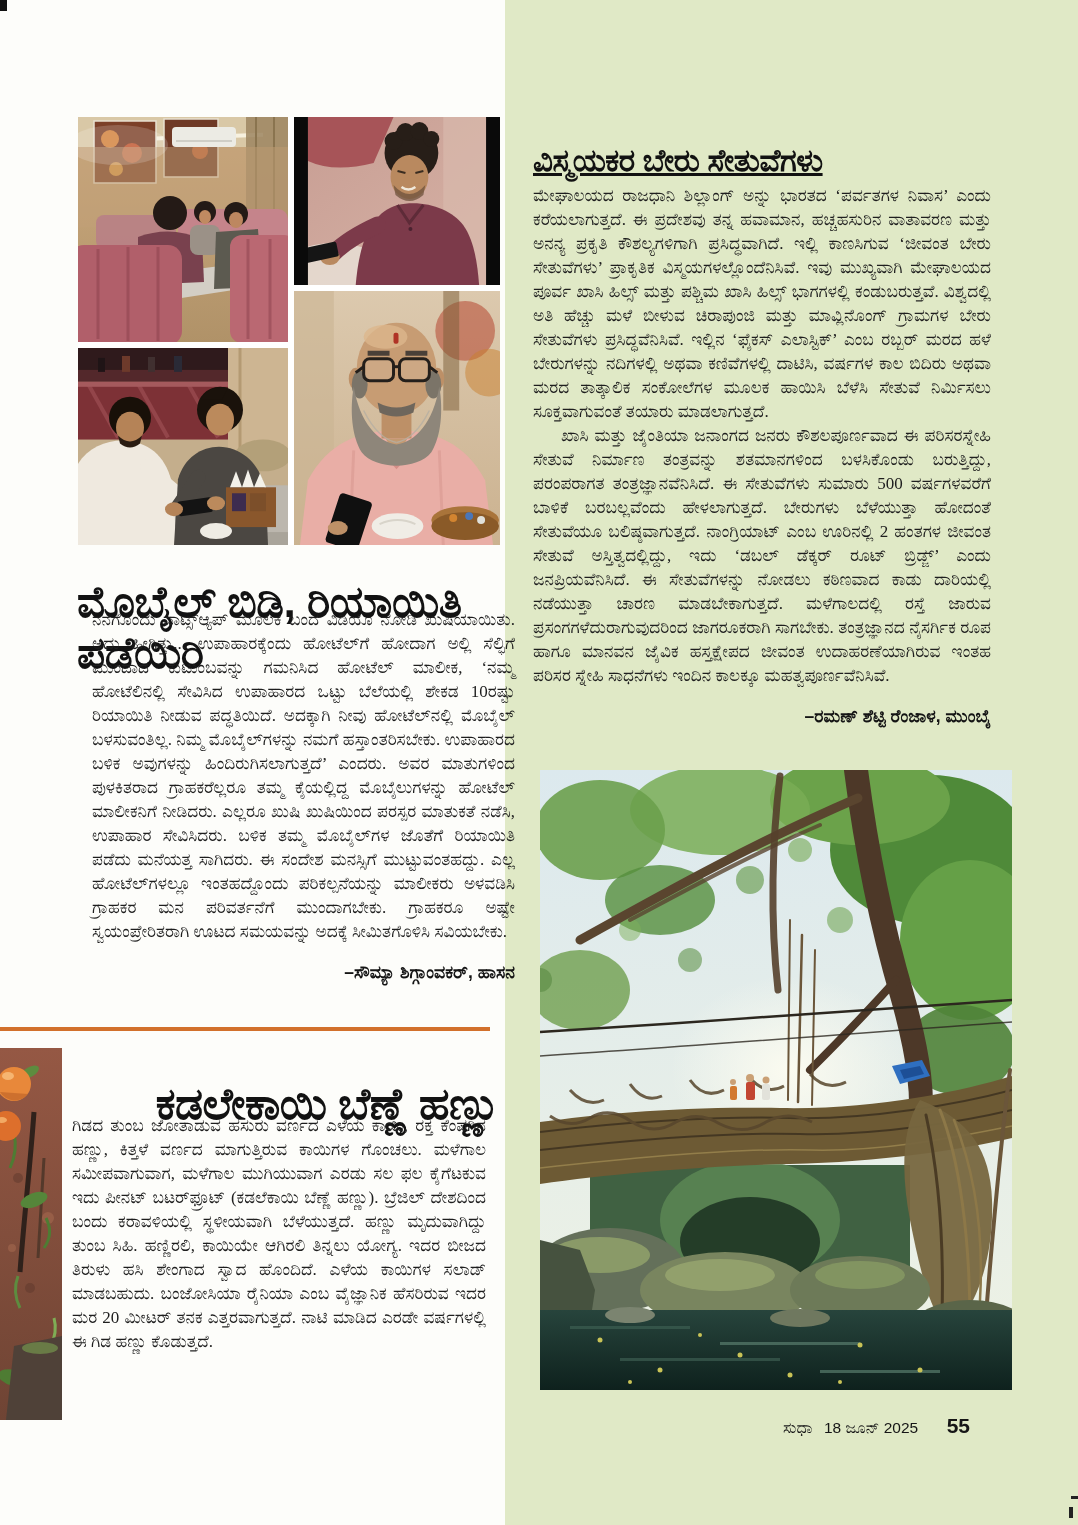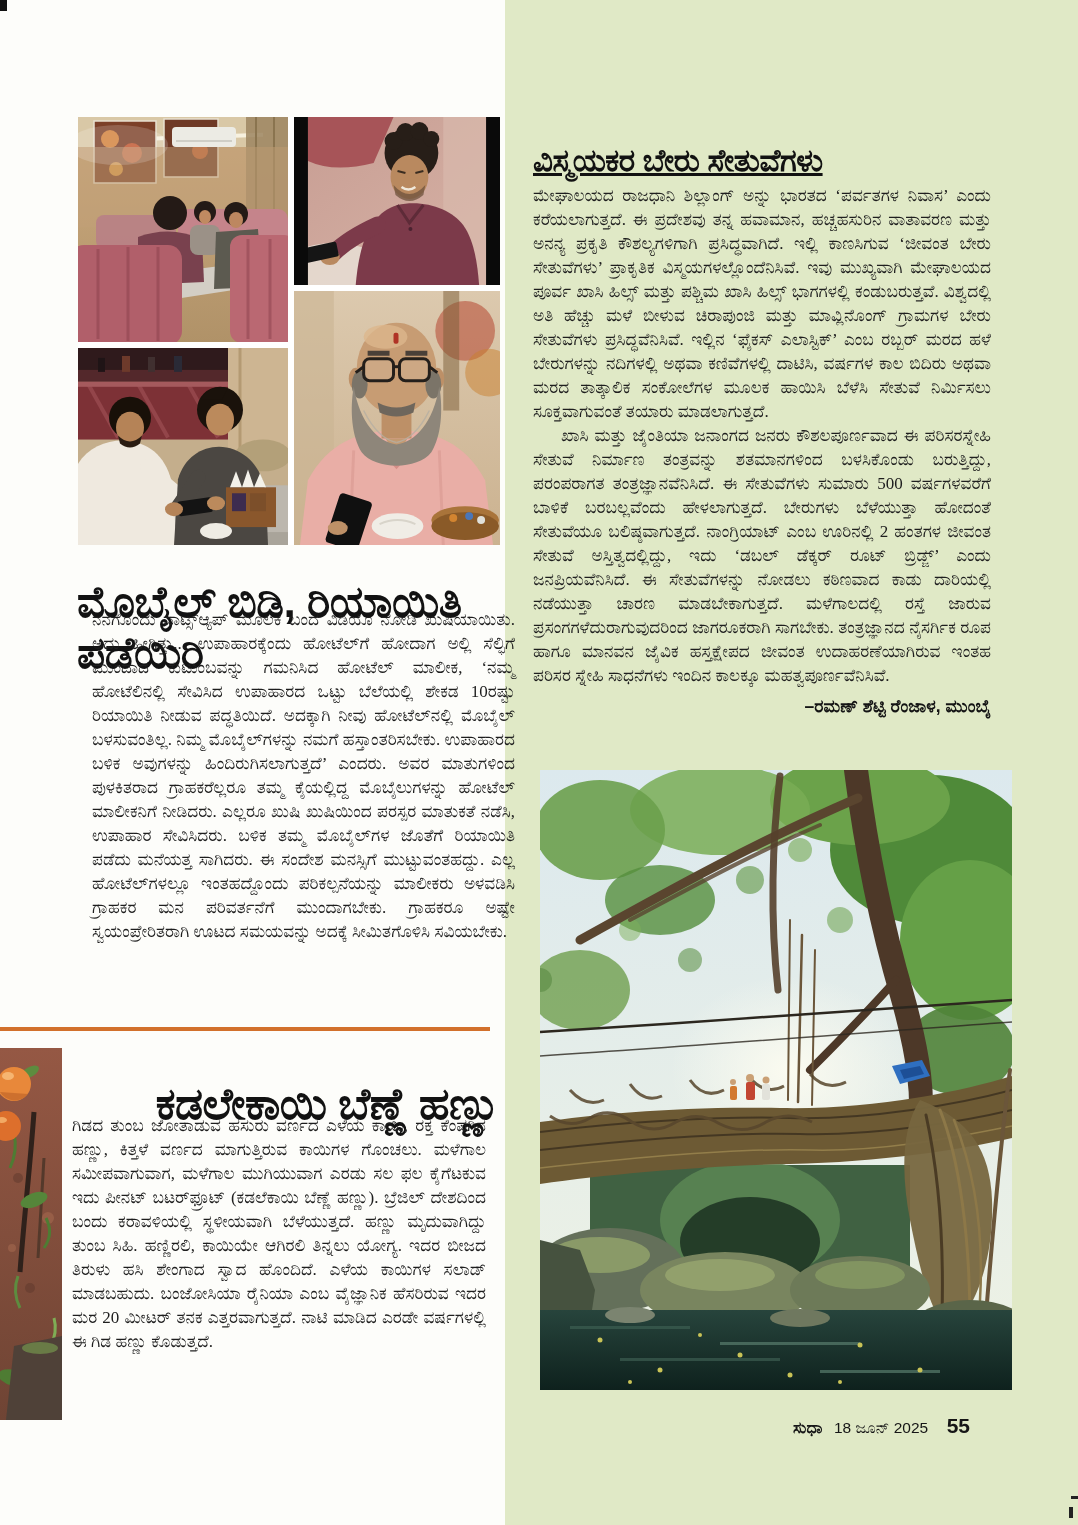--- a/index.html
+++ b/index.html
@@ -21,21 +21,21 @@
     letter-spacing:-0.5px;
   }
   .h-left{font-size:44px;}
   .h-right{font-size:31px;}
 
   .body-text{
     font-size:17px; line-height:24px; text-align:justify; color:var(--body-text,#1e1e1e);
   }
   .body-text p{margin:0;}
   .byline{
-    font-weight:bold; text-align:right; font-size:17.5px; margin-top:6px;
+    font-weight:bold; text-align:right; font-size:17.5px; margin-top:16px;
     font-family:"Liberation Sans","DejaVu Sans",sans-serif; color:#141414;
   }
   .indent{text-indent:28px;}
 
   .collage{left:78px; top:117px; width:422px; height:428px; background:#fff;}
   .photo{position:absolute; overflow:hidden;}
   .photo svg{display:block; width:100%; height:100%;}
   .ph-restaurant{left:0; top:0; width:210px; height:225px;}
   .ph-maroon{left:216px; top:0; width:206px; height:168px;}
   .ph-twomen{left:0; top:231px; width:210px; height:197px;}
@@ -49,23 +49,23 @@
   .story2{left:72px; top:1114px; width:414px;}
 
   .r-headline{left:533px; top:122px; width:460px;text-decoration:underline;}
   .r-story{left:533px; top:184px; width:458px;}
   .bridge-photo{left:540px; top:770px; width:472px; height:620px;}
 
   .footer{
     left:505px; top:1414px; width:465px; text-align:right;
     font-family:"Liberation Sans","DejaVu Sans",sans-serif; color:#161616;
   }
-  .footer .mag{font-weight:bold; font-size:16px;}
+  .footer .mag{font-weight:normal; font-size:16px;}
   .footer .date{font-size:15.5px; margin-left:7px;}
-  .footer .pagenum{font-weight:bold; font-size:21px; margin-left:14px;}
+  .footer .pagenum{font-weight:bold; font-size:21px; margin-left:24px;}
 </style>
 </head>
 <body>
 
 <div class="page">
 
   <div class="abs green-panel"></div>
   <div class="abs corner-mark"></div>
   <div class="abs edge-mark-a"></div>
   <div class="abs edge-mark-b"></div>
@@ -239,20 +239,21 @@
         <circle cx="160" cy="228" r="4" fill="#d28430"></circle>
           <circle cx="176" cy="226" r="4" fill="#4a76b8"></circle>
           <circle cx="188" cy="230" r="4" fill="#e0e0da"></circle>
       </svg>
     </div>
   </div>
 
   <h1 class="abs headline h-left hl1">ಮೊಬೈಲ್ ಬಿಡಿ, ರಿಯಾಯಿತಿ ಪಡೆಯಿರಿ</h1>
   <div class="abs body-text story1">
     <p>ನನಗೊಂದು ವಾಟ್ಸ್‌ಆ್ಯಪ್ ಮೂಲಕ ಬಂದ ವಿಡಿಯೊ ನೋಡಿ ಖುಷಿಯಾಯಿತು. ಅದು ಹೀಗಿತ್ತು... ಉಪಾಹಾರಕ್ಕೆಂದು ಹೋಟೆಲ್‌ಗೆ ಹೋದಾಗ ಅಲ್ಲಿ ಸೆಲ್ಫಿಗೆ ಮುಂದಾದ ಕುಟುಂಬವನ್ನು ಗಮನಿಸಿದ ಹೋಟೆಲ್ ಮಾಲೀಕ, ‘ನಮ್ಮ ಹೋಟೆಲಿನಲ್ಲಿ ಸೇವಿಸಿದ ಉಪಾಹಾರದ ಒಟ್ಟು ಬೆಲೆಯಲ್ಲಿ ಶೇಕಡ 10ರಷ್ಟು ರಿಯಾಯಿತಿ ನೀಡುವ ಪದ್ಧತಿಯಿದೆ. ಅದಕ್ಕಾಗಿ ನೀವು ಹೋಟೆಲ್‌ನಲ್ಲಿ ಮೊಬೈಲ್ ಬಳಸುವಂತಿಲ್ಲ. ನಿಮ್ಮ ಮೊಬೈಲ್‌ಗಳನ್ನು ನಮಗೆ ಹಸ್ತಾಂತರಿಸಬೇಕು. ಉಪಾಹಾರದ ಬಳಿಕ ಅವುಗಳನ್ನು ಹಿಂದಿರುಗಿಸಲಾಗುತ್ತದೆ’ ಎಂದರು. ಅವರ ಮಾತುಗಳಿಂದ ಪುಳಕಿತರಾದ ಗ್ರಾಹಕರೆಲ್ಲರೂ ತಮ್ಮ ಕೈಯಲ್ಲಿದ್ದ ಮೊಬೈಲುಗಳನ್ನು ಹೋಟೆಲ್ ಮಾಲೀಕನಿಗೆ ನೀಡಿದರು. ಎಲ್ಲರೂ ಖುಷಿ ಖುಷಿಯಿಂದ ಪರಸ್ಪರ ಮಾತುಕತೆ ನಡೆಸಿ, ಉಪಾಹಾರ ಸೇವಿಸಿದರು. ಬಳಿಕ ತಮ್ಮ ಮೊಬೈಲ್‌ಗಳ ಜೊತೆಗೆ ರಿಯಾಯಿತಿ ಪಡೆದು ಮನೆಯತ್ತ ಸಾಗಿದರು. ಈ ಸಂದೇಶ ಮನಸ್ಸಿಗೆ ಮುಟ್ಟುವಂತಹದ್ದು. ಎಲ್ಲ ಹೋಟೆಲ್‌ಗಳಲ್ಲೂ ಇಂತಹದ್ದೊಂದು ಪರಿಕಲ್ಪನೆಯನ್ನು ಮಾಲೀಕರು ಅಳವಡಿಸಿ ಗ್ರಾಹಕರ ಮನ ಪರಿವರ್ತನೆಗೆ ಮುಂದಾಗಬೇಕು. ಗ್ರಾಹಕರೂ ಅಷ್ಟೇ ಸ್ವಯಂಪ್ರೇರಿತರಾಗಿ ಊಟದ ಸಮಯವನ್ನು ಅದಕ್ಕೆ ಸೀಮಿತಗೊಳಿಸಿ ಸವಿಯಬೇಕು.</p>
+    <div class="byline">–ಸೌಮ್ಯಾ ಶಿಗ್ಗಾಂವಕರ್, ಹಾಸನ</div>
   </div>
 
   <div class="abs orange-line"></div>
 
   <div class="abs photo fruit-photo">
     <svg viewBox="0 0 62 372" preserveAspectRatio="none">
       <defs>
         <linearGradient id="soil" x1="0" y1="0" x2="0" y2="1">
           <stop offset="0" stop-color="#955844"></stop>
             <stop offset="1" stop-color="#6f4434"></stop>

